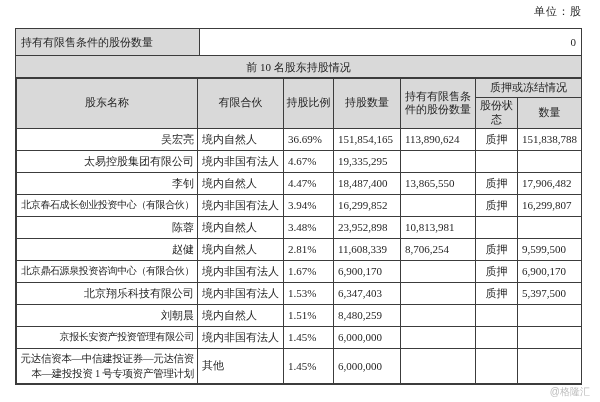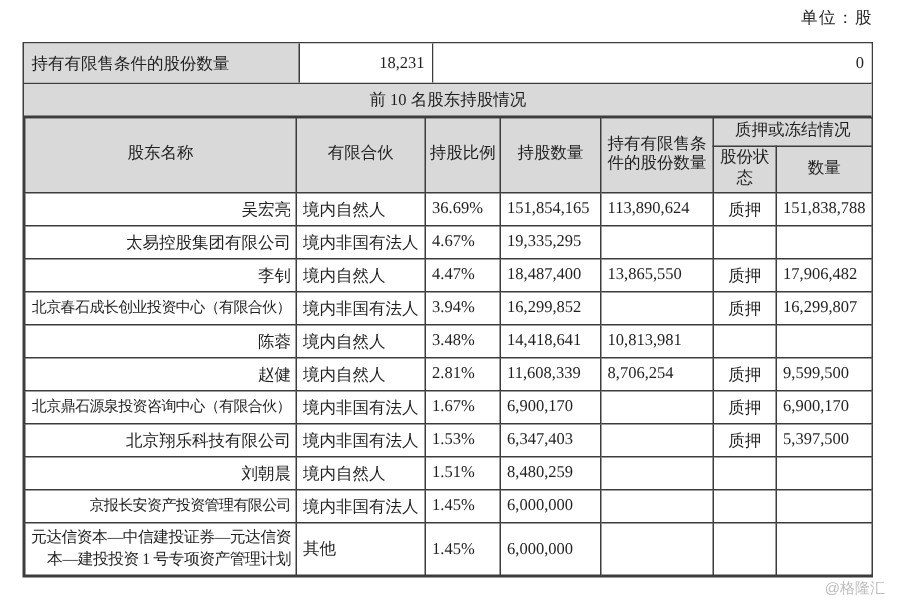--- a/index.html
+++ b/index.html
@@ -47,21 +47,20 @@
 </style>
 </head>
 <body>
 
 <div class="unit-label">单位：股</div>
 
 <div class="doc-table-wrap">
 
   <div class="summary-row">
     <div class="s-label1 cell-gray">持有有限售条件的股份数量</div>
-    <div class="s-value1">18,231</div>
     <div class="s-value2">0</div>
   </div>
 
   <div class="section-row">前 10 名股东持股情况</div>
 
   <table>
     <colgroup>
       <col class="w-name">
         <col class="w-nature">
         <col class="w-ratio">
@@ -118,21 +117,21 @@
           <td class="c-ratio">3.94%</td>
           <td class="c-shares">16,299,852</td>
           <td class="c-restricted"></td>
           <td class="c-pledge-status">质押</td>
           <td class="c-pledge-qty">16,299,807</td>
         </tr>
         <tr>
           <td class="c-name">陈蓉</td>
           <td class="c-nature">境内自然人</td>
           <td class="c-ratio">3.48%</td>
-          <td class="c-shares">14,418,641</td>
+          <td class="c-shares">23,952,898</td>
           <td class="c-restricted">10,813,981</td>
           <td class="c-pledge-status"></td>
           <td class="c-pledge-qty"></td>
         </tr>
         <tr>
           <td class="c-name">赵健</td>
           <td class="c-nature">境内自然人</td>
           <td class="c-ratio">2.81%</td>
           <td class="c-shares">11,608,339</td>
           <td class="c-restricted">8,706,254</td>

